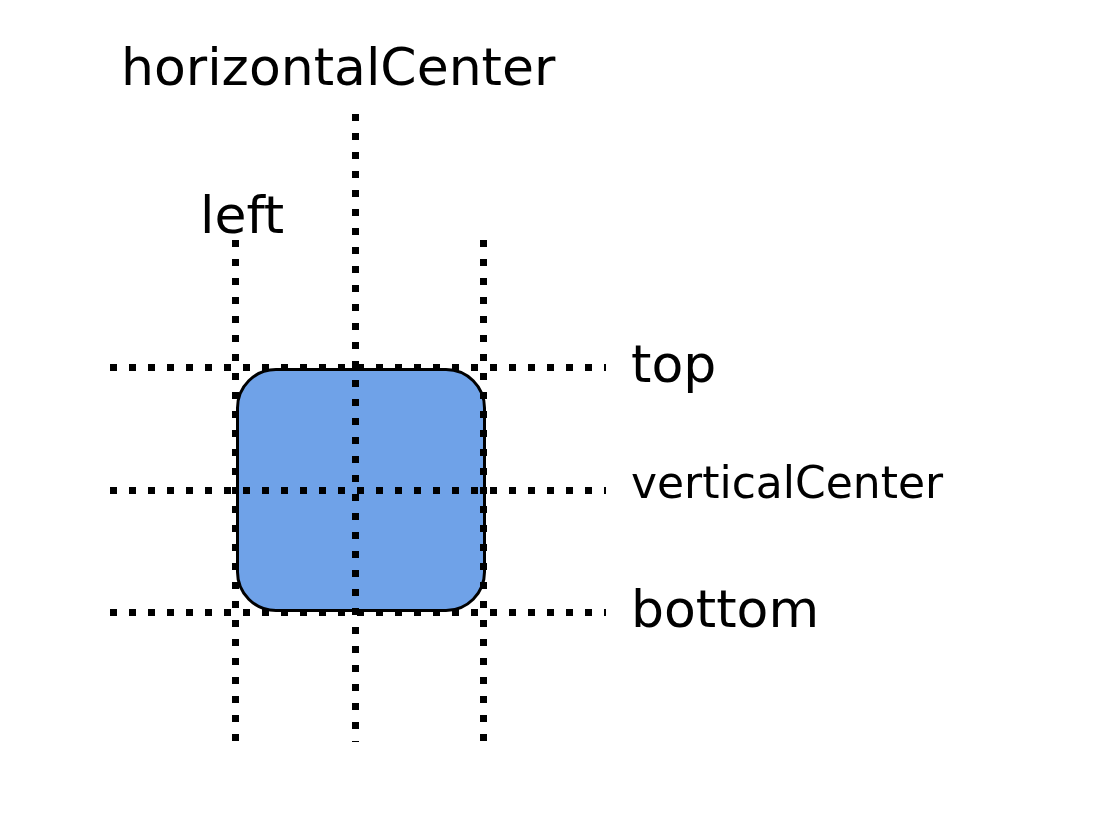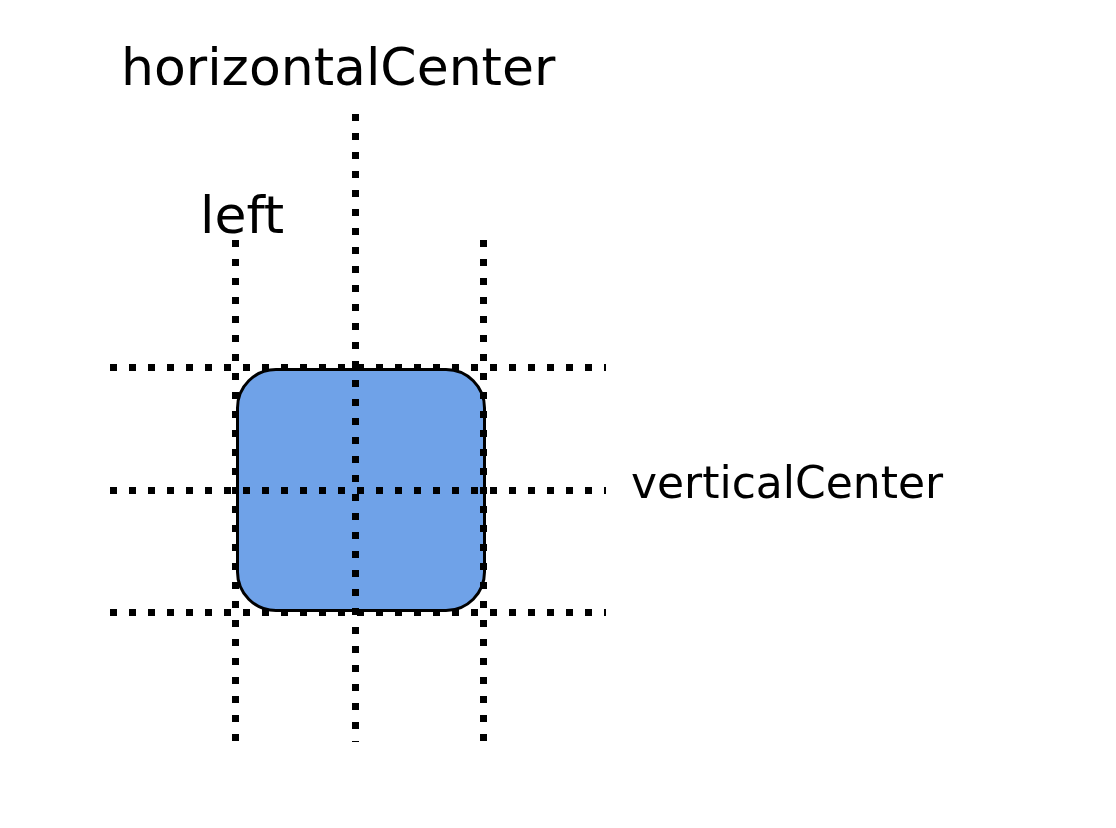--- a/index.html
+++ b/index.html
@@ -107,23 +107,25 @@
 </head>
 <body>
 
 <div id="stage">
 
   <div class="label" id="label-horizontal-center">horizontalCenter</div>
 
   <div class="label" id="label-left">left</div>
 
 
+  <div class="label" id="label-top">top</div>
 
   <div class="label" id="label-vertical-center">verticalCenter</div>
 
+  <div class="label" id="label-bottom">bottom</div>
 
   <div id="shape-box"></div>
 
   <div class="guide-v overlay" id="guide-left"></div>
 
   <div class="guide-v overlay" id="guide-hcenter"></div>
 
   <div class="guide-v overlay" id="guide-right"></div>
 
   <div class="guide-h overlay" id="guide-top"></div>

